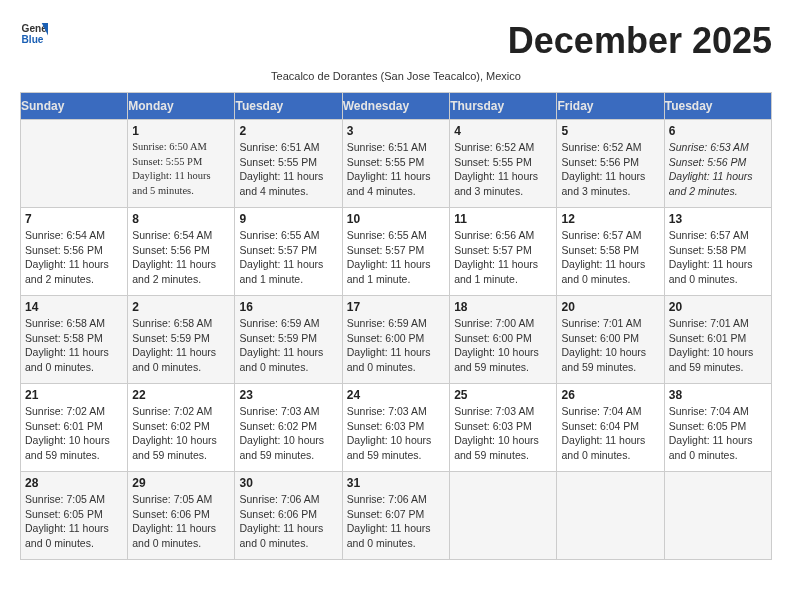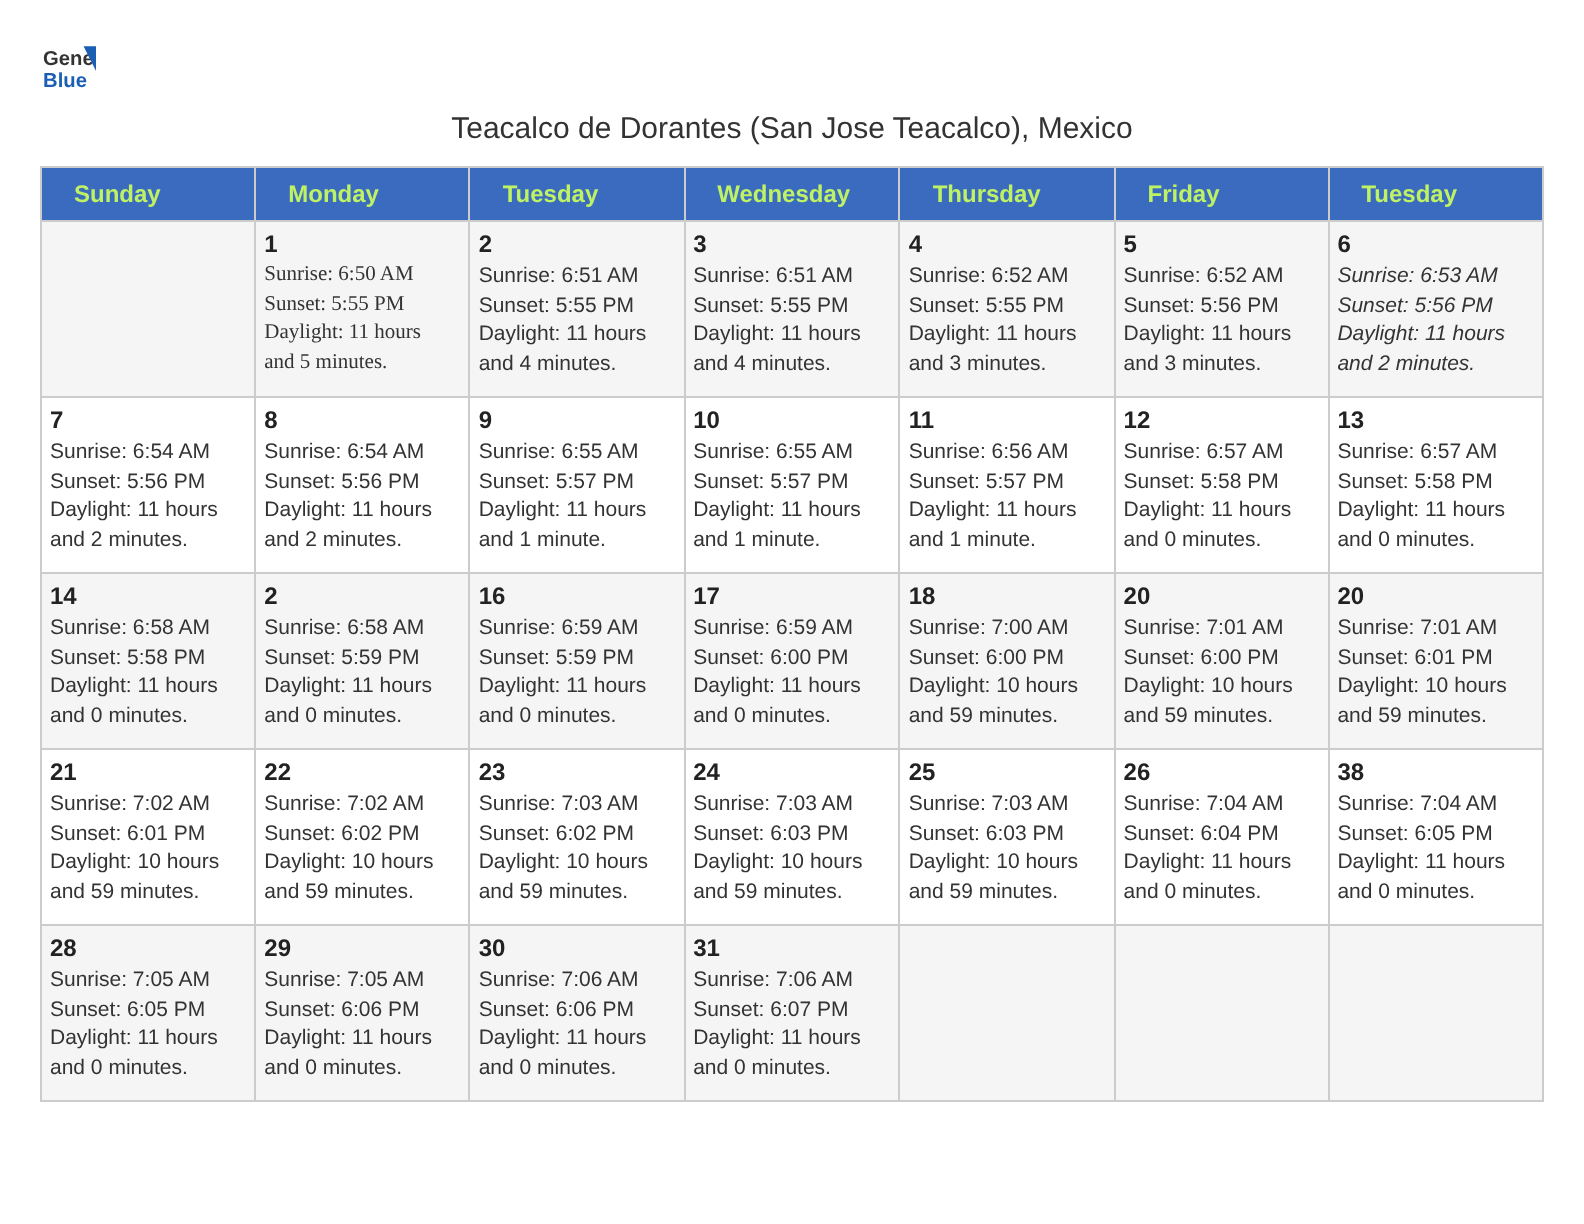--- a/index.html
+++ b/index.html
@@ -26,33 +26,33 @@
       margin-right: 4px;
     }
     .month-title {
       font-size: 36px;
       font-weight: bold;
       color: #222;
       text-align: right;
     }
     .subtitle {
       text-align: center;
-      font-size: 15px;
+      font-size: 11px;
       color: #333;
       margin-bottom: 10px;
     }
     table {
       width: 100%;
       border-collapse: collapse;
       font-size: 11px;
     }
     thead tr th {
       background-color: #3a6bbf;
-      color: #bef264;
-      padding: 6px 16px;
+      color: #e5e5e5;
+      padding: 6px 0;
       text-align: left;
       font-size: 12px;
       font-weight: bold;
       border: 1px solid #ccc;
     }
     tbody tr td {
       border: 1px solid #ccc;
       vertical-align: top;
       padding: 4px;
       height: 88px;
@@ -81,20 +81,21 @@
 <body>
 
 <div class="header-logo">
   <div class="logo-area">
     <svg class="logo-icon" viewBox="0 0 36 36">
       <text x="2" y="16" font-size="13" font-weight="bold" fill="#333">General</text>
       <text x="2" y="30" font-size="13" font-weight="bold" fill="#1a5fb4">Blue</text>
       <polygon points="28,4 36,4 36,20" fill="#1a5fb4"></polygon>
     </svg>
   </div>
+  <div class="month-title">December 2025</div>
 </div>
 
 <div class="subtitle">Teacalco de Dorantes (San Jose Teacalco), Mexico</div>
 
 <table>
   <thead>
     <tr id="days-header">
         <th>Sunday</th>
         <th>Monday</th>
         <th>Tuesday</th>

